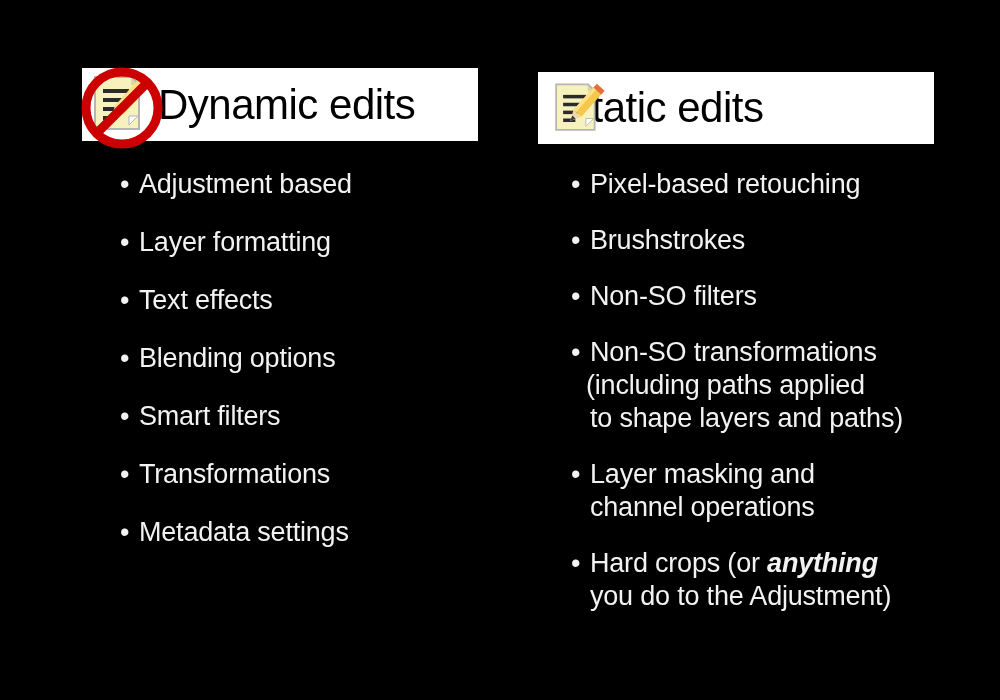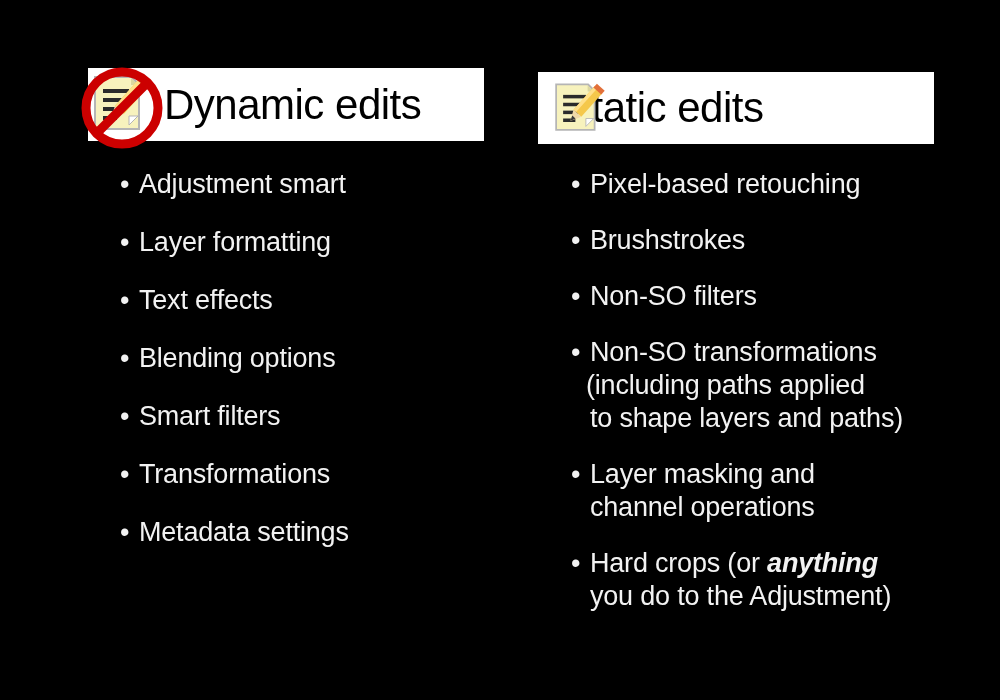--- a/index.html
+++ b/index.html
@@ -22,21 +22,21 @@
 
   
   .header-band {
     position: absolute;
     background: #ffffff;
     display: flex;
     align-items: center;
     box-sizing: border-box;
   }
   .header-band.left {
-    left: 88px;
+    left: 82px;
     top: 68px;
     width: 396px;
     height: 73px;
   }
   .header-band.right {
     left: 538px;
     top: 72px;
     width: 396px;
     height: 72px;
     padding-left: 12px;
@@ -175,21 +175,21 @@
       <path d="M36 42 L48 42 L42 54 Z" fill="#f0d9a8"></path>
       <path d="M39.5 48 L44.5 48 L42 54 Z" fill="#3a3a3a"></path>
       <rect x="36" y="2" width="12" height="6" fill="#e2703a"></rect>
     </g>
   </svg>
 
   <div class="col left-col">
 
     <div class="bullet-item">
       <span class="bullet-dot">•</span>
-      <span class="bullet-text">Adjustment smart</span>
+      <span class="bullet-text">Adjustment based</span>
     </div>
 
     <div class="bullet-item">
       <span class="bullet-dot">•</span>
       <span class="bullet-text">Layer formatting</span>
     </div>
 
     <div class="bullet-item">
       <span class="bullet-dot">•</span>
       <span class="bullet-text">Text effects</span>

